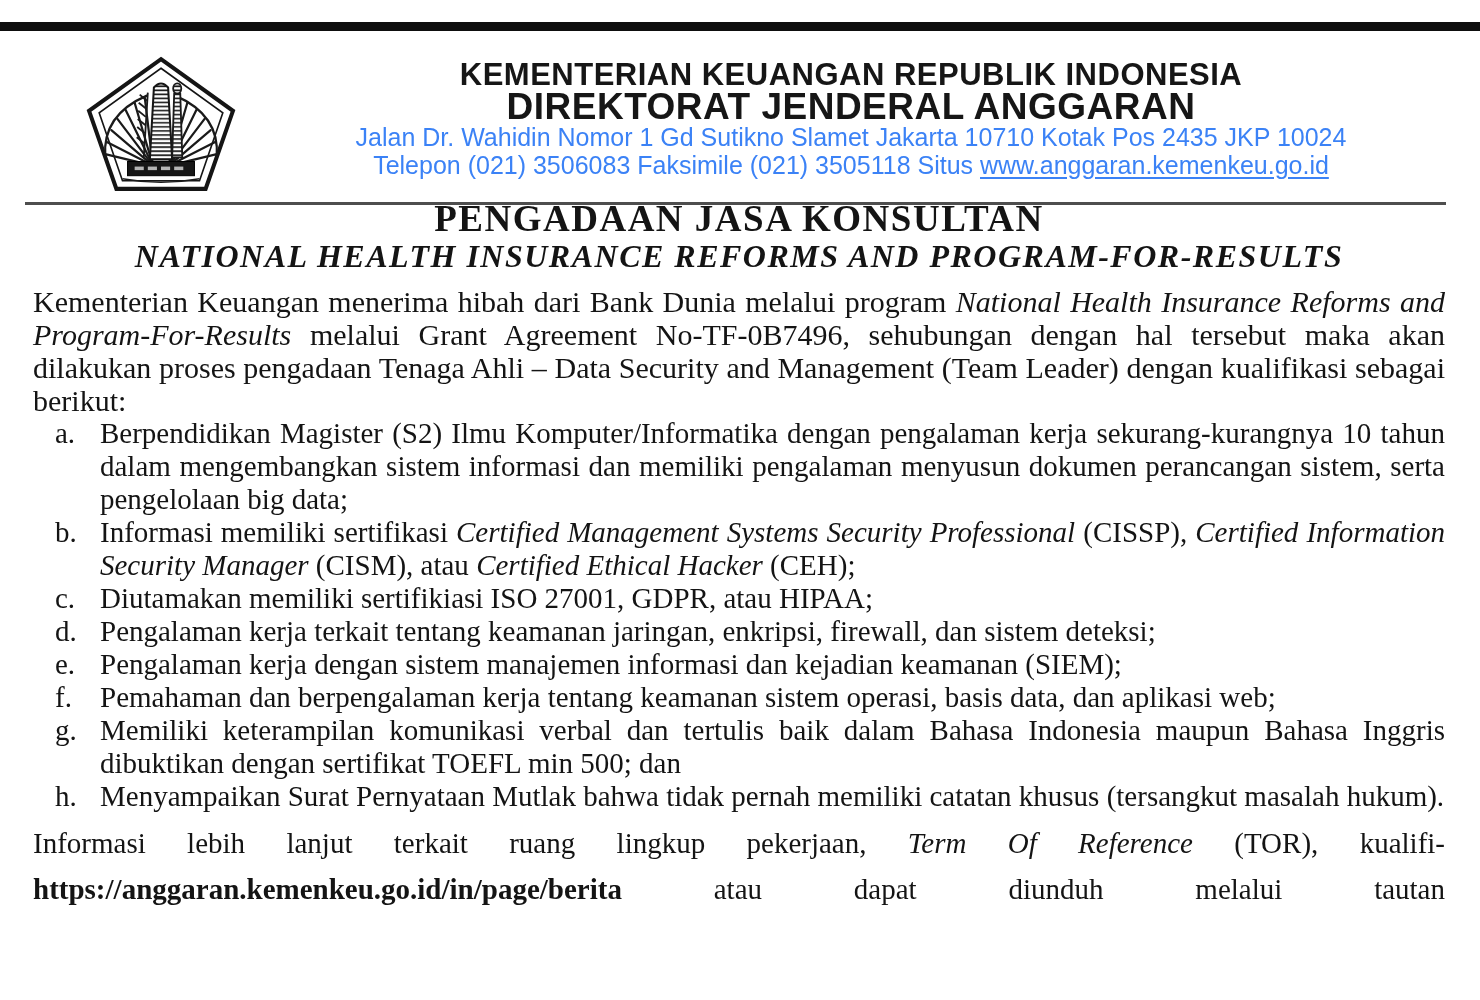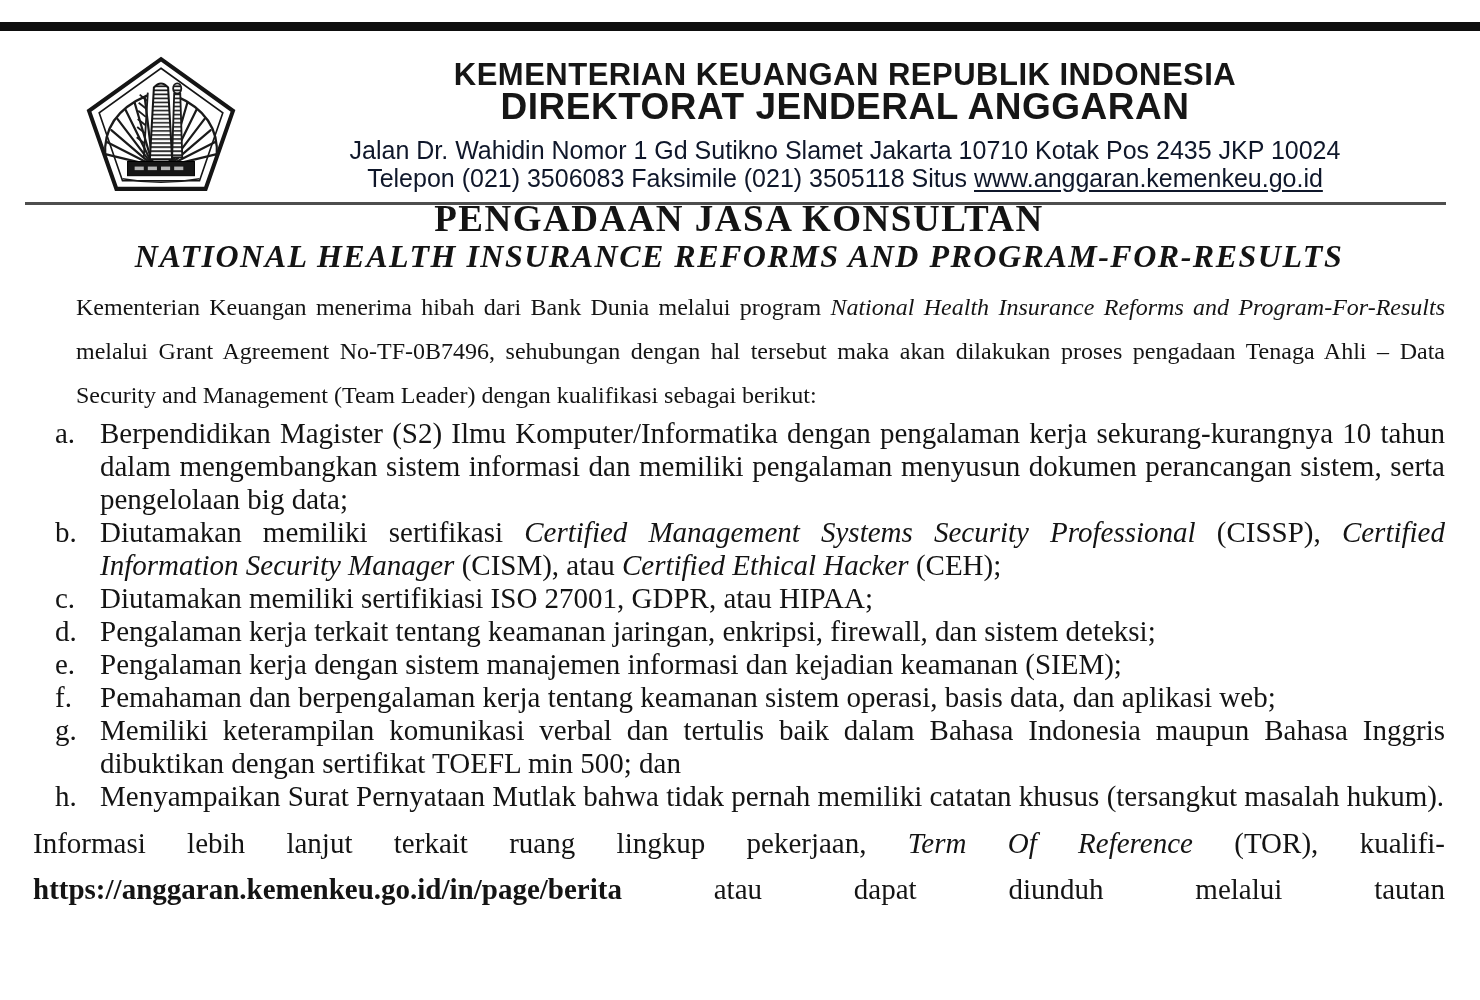--- a/index.html
+++ b/index.html
@@ -9,44 +9,44 @@
     background:#ffffff;
     color:#141414;
     font-family:"Liberation Serif", serif;
   }
   .top-bar {
     position:absolute; top:22px; left:0;
     width:1480px; height:9px; background:#0e0e0e;
   }
   .logo-box { position:absolute; left:86px; top:56px; width:150px; height:136px; }
   .header-text {
-    position:absolute; left:250px; top:58px; width:1190px;
+    position:absolute; left:256px; top:58px; width:1190px;
     text-align:center; color:#161616;
     font-family:"Liberation Sans", sans-serif;
   }
   .ministry    { font-size:31px; font-weight:bold; line-height:33px; letter-spacing:0.5px; }
   .directorate { font-size:37px; font-weight:bold; line-height:31px; letter-spacing:0.5px; }
-  .address     { margin-top:14px; font-size:25px; line-height:28px; color:#0f172a; }
+  .address     { margin-top:1px; font-size:25px; line-height:28px; color:#3b82f6; }
   .site-link   { text-decoration:underline; text-underline-offset:3px; }
 
   .separator {
     position:absolute; top:202px; left:25px; width:1421px;
     border-top:3px solid #4e4e4e;
   }
 
   .main { position:absolute; left:33px; top:199px; width:1412px; }
   .doc-title {
     font-size:37px; font-weight:bold; letter-spacing:1.5px;
     text-align:center; line-height:40px;
   }
   .doc-subtitle {
     font-size:32px; font-weight:bold; font-style:italic; letter-spacing:1.5px;
     text-align:center; line-height:34px;
   }
-  .intro { margin-top:12px; font-size:24px; line-height:44px; text-align:justify;margin-left:43px; }
+  .intro { margin-top:12px; font-size:30px; line-height:33px; text-align:justify; }
 
   .qual-list { }
   .qual-item { display:flex; font-size:29px; line-height:33px; }
   .qual-letter { flex:none; width:45px; margin-left:22px; }
   .qual-text { flex:1; text-align:justify; }
 
   .closing { margin-top:10px; font-size:29px; line-height:32px; }
   .close-line { text-align:justify; text-align-last:justify;margin-top:14px; }
   .close-line-last { text-align-last:left; }
   .b-link { font-weight:bold; }
@@ -132,21 +132,21 @@
 
   <p class="intro"><span>Kementerian Keuangan menerima hibah dari Bank Dunia melalui program </span><i>National Health Insurance Reforms and Program-For-Results</i><span> melalui Grant Agreement No-TF-0B7496, sehubungan dengan hal tersebut maka akan dilakukan proses pengadaan Tenaga Ahli – Data Security and Management (Team Leader) dengan kualifikasi sebagai berikut:</span></p>
 
   <div class="qual-list">
       <div class="qual-item">
         <span class="qual-letter">a.</span>
         <span class="qual-text"><span>Berpendidikan Magister (S2) Ilmu Komputer/Informatika dengan pengalaman kerja sekurang-kurangnya 10 tahun dalam mengembangkan sistem informasi dan memiliki pengalaman menyusun dokumen perancangan sistem, serta pengelolaan big data;</span></span>
       </div>
       <div class="qual-item">
         <span class="qual-letter">b.</span>
-        <span class="qual-text"><span>Diutamakan memiliki sertifikasi </span><i>Certified Management Systems Security Professional</i><span> (CISSP), </span><i>Certified Information Security Manager</i><span> (CISM), atau </span><i>Certified Ethical Hacker</i><span> (CEH);</span></span>
+        <span class="qual-text"><span>Informasi memiliki sertifikasi </span><i>Certified Management Systems Security Professional</i><span> (CISSP), </span><i>Certified Information Security Manager</i><span> (CISM), atau </span><i>Certified Ethical Hacker</i><span> (CEH);</span></span>
       </div>
       <div class="qual-item">
         <span class="qual-letter">c.</span>
         <span class="qual-text"><span>Diutamakan memiliki sertifikiasi ISO 27001, GDPR, atau HIPAA;</span></span>
       </div>
       <div class="qual-item">
         <span class="qual-letter">d.</span>
         <span class="qual-text"><span>Pengalaman kerja terkait tentang keamanan jaringan, enkripsi, firewall, dan sistem deteksi;</span></span>
       </div>
       <div class="qual-item">

